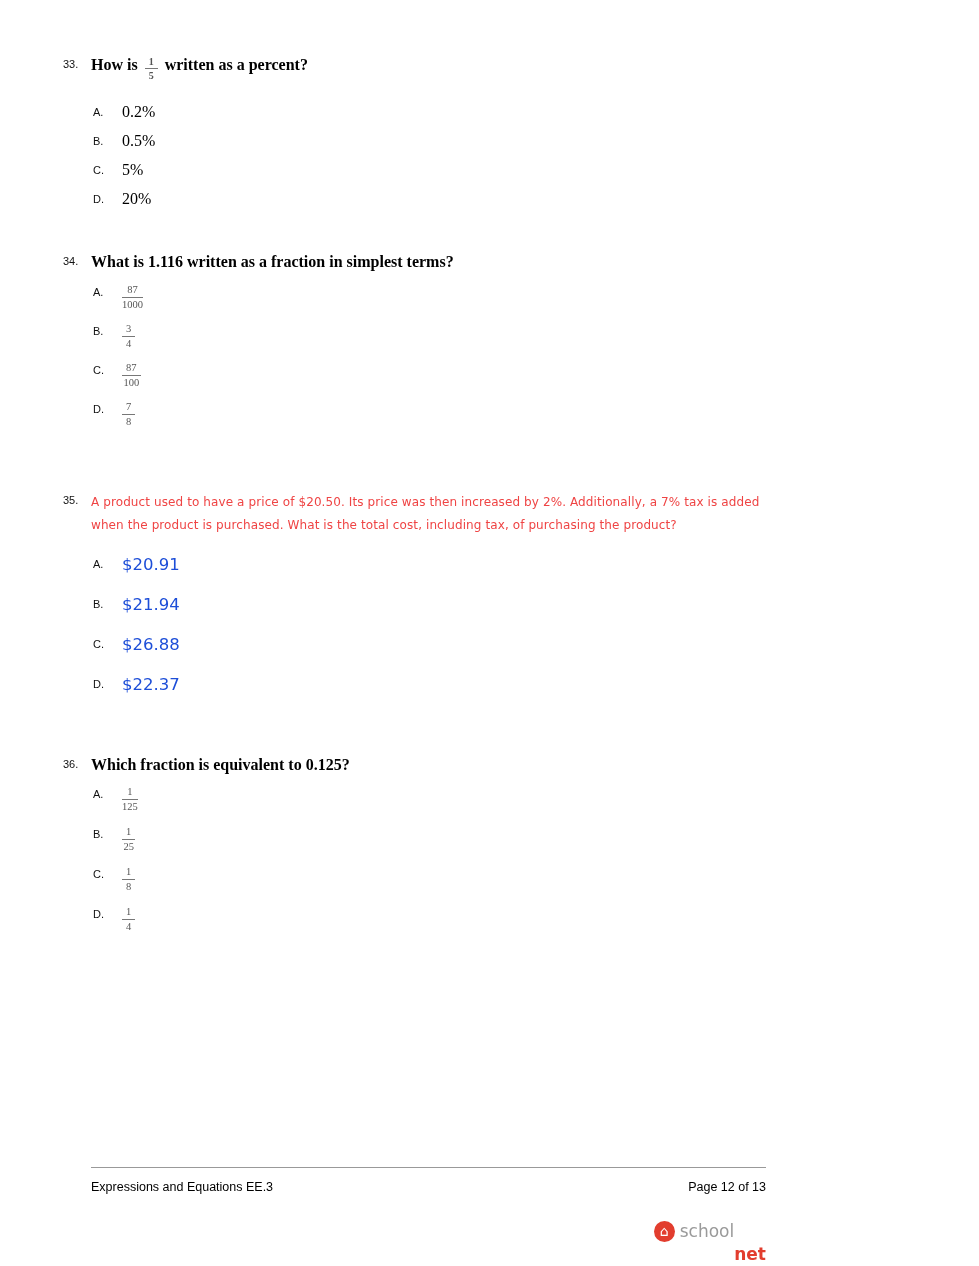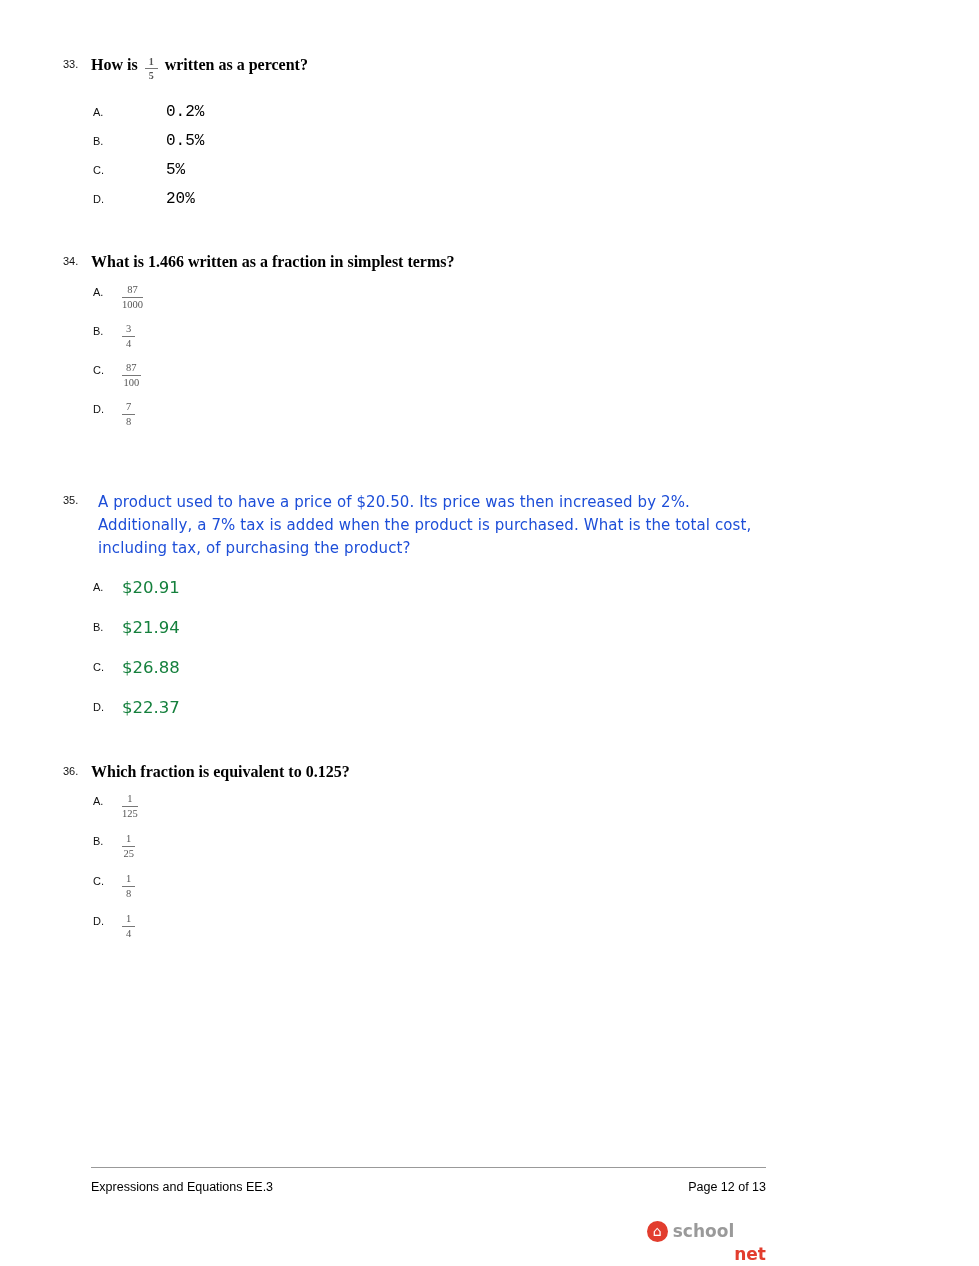--- a/index.html
+++ b/index.html
@@ -25,46 +25,44 @@
   }
   .q-prompt-serif {
     font-family: "Liberation Serif", serif;
     font-weight: bold;
     font-size: 16px;
     color: #000;
     line-height: 20px;
   }
   .q-prompt-sans {
     font-family: "DejaVu Sans", sans-serif;
-    font-size: 15px;
-    color: #1d4ed8;
+    font-size: 12px;
+    color: #ef4444;
     line-height: 23px;
     max-width: 740px;
     letter-spacing: 0.1px;
-    margin-left: 7px;
   }
 
   .choices { padding-left: 30px; }
   .choice { display: flex; align-items: flex-start; }
   .choice-letter {
     width: 29px; flex: none;
     font-size: 11px; color: #111;
     font-family: "Liberation Sans", sans-serif;
     padding-top: 3px;
   }
   .choice-text-serif {
-    font-family: Liberation Mono, monospace;
+    font-family: Liberation Serif, serif;
     font-size: 16px;
     color: #000;
-    margin-left: 44px;
   }
   .choice-text-sans {
     font-family: "DejaVu Sans", sans-serif;
     font-size: 16.5px;
-    color: #15803d;
+    color: #1d4ed8;
   }
 
   
   .rows-29 .choice { height: 29px; }
   .rows-39 .choice { min-height: 39px; }
   .rows-40 .choice { min-height: 40px; }
 
   
   .frac {
     display: inline-block;
@@ -90,30 +88,30 @@
   .footer-logo {
     display: flex; justify-content: flex-end; align-items: center;
     margin-top: 4px;
   }
   .logo-circle {
     width: 21px; height: 21px; border-radius: 50%;
     display: inline-flex; align-items: center; justify-content: center;
     margin-right: 5px;
   }
   .logo-circle .house { color: #fff; font-size: 14px; line-height: 1; font-family: "DejaVu Sans", sans-serif; }
-  .logo-school { font-weight: bold; font-size: 17px; font-family: "DejaVu Sans", sans-serif; text-align: right; }
+  .logo-school { font-weight: normal; font-size: 17px; font-family: "DejaVu Sans", sans-serif; text-align: right; }
   .logo-net { font-weight: bold; font-size: 17px; font-family: "DejaVu Sans", sans-serif; margin-top: 46px; }
 
   
   .q33 .choices { margin-top: 21px; }
   .q34 { margin-top: 33px; }
   .q34 .choices { margin-top: 11px; }
   .q35 { margin-top: 52px; }
   .q35 .choices { margin-top: 18px; }
-  .q36 { margin-top: 24px; }
+  .q36 { margin-top: 40px; }
   .q36 .choices { margin-top: 10px; }
 </style>
 </head>
 <body>
 
 <div class="page">
   <div class="content">
 
     <div class="question q33">
       <div class="q-row">
@@ -138,21 +136,21 @@
         <div class="choice">
           <span class="choice-letter">D.</span>
           <span class="choice-text-serif">20%</span>
         </div>
       </div>
     </div>
 
     <div class="question q34">
       <div class="q-row">
         <span class="q-num">34.</span>
-        <span class="q-prompt-serif">What is 1.466 written as a fraction in simplest terms?</span>
+        <span class="q-prompt-serif">What is 1.116 written as a fraction in simplest terms?</span>
       </div>
       <div class="choices rows-39">
         <div class="choice">
           <span class="choice-letter">A.</span>
           <span class="frac frac-choice">
               <span class="num">87</span>
               <span class="den">1000</span>
             </span>
         </div>
         <div class="choice">

